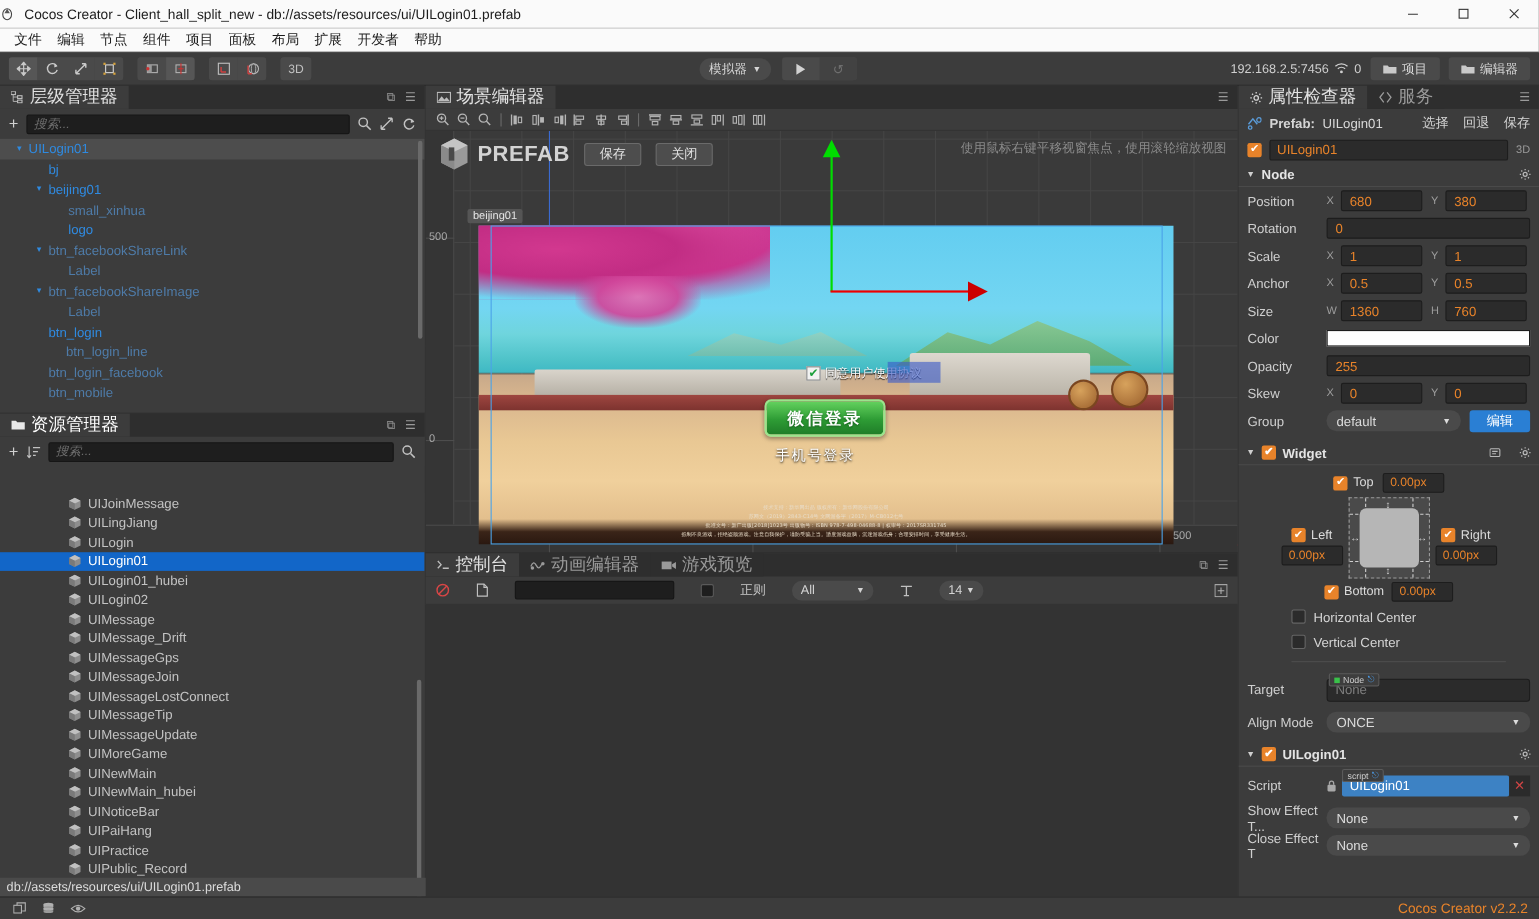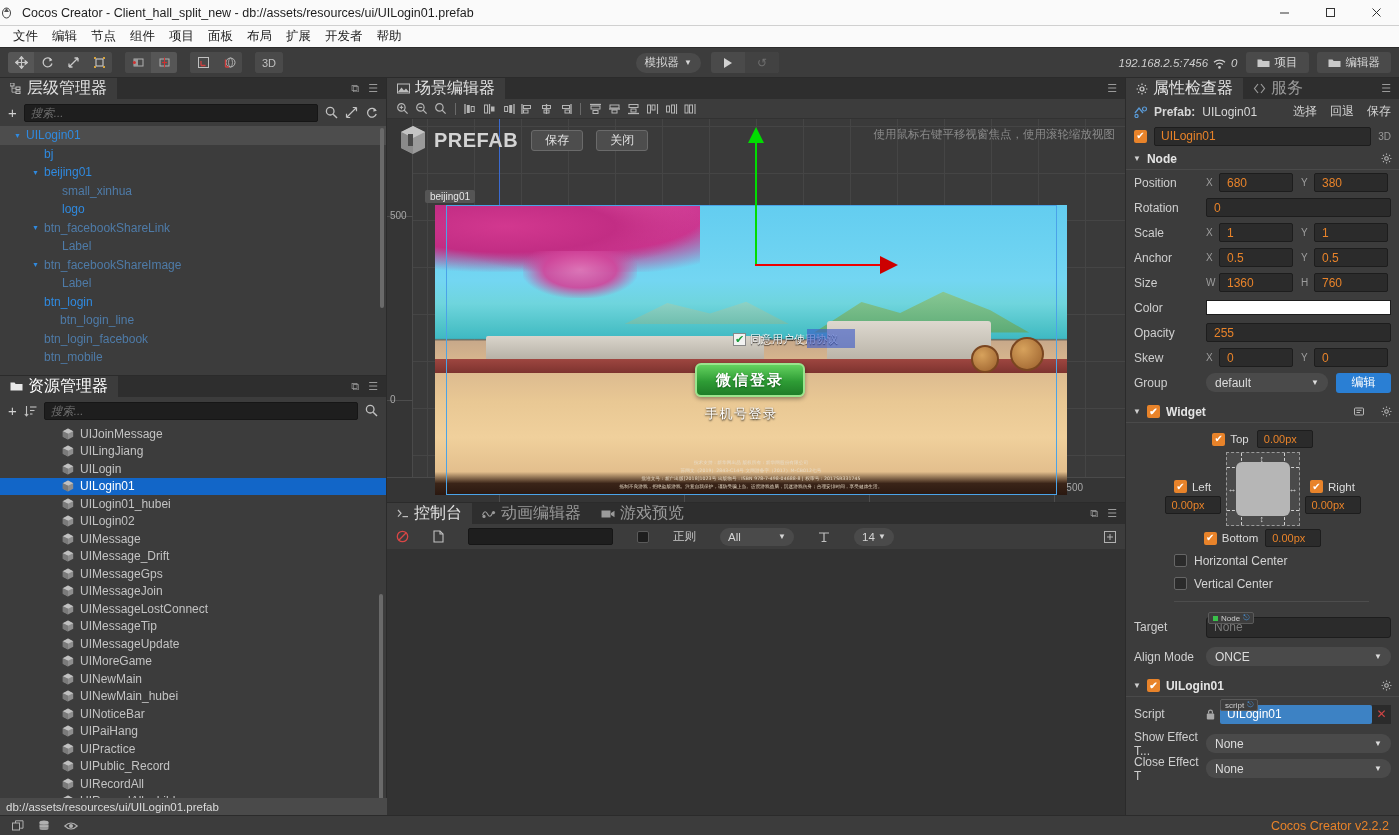--- a/index.html
+++ b/index.html
@@ -46,21 +46,21 @@
   .tbtn.txt{ width:28px; font-size:11px; color:#c0c0c0; }
   .tb-mid{ flex:1; display:flex; justify-content:center; align-items:center; gap:0; }
   .sim-sel{
     background:#4a4a4a; border-radius:11px; height:20px; padding:0 9px;
     display:flex; align-items:center; gap:5px; font-size:11.5px; color:#d6d6d6;
   }
   .playgrp{ display:flex; margin-left:10px; background:#4a4a4a; border-radius:3px; overflow:hidden; }
   .playbtn{ width:34px; height:21px; display:flex; align-items:center; justify-content:center; color:#d2d2d2; }
   .playbtn.dim{ color:#6e6e6e; background:#424242; }
   .tb-right{ display:flex; align-items:center; gap:8px; font-size:11.5px; color:#cfcfcf; }
-  .ipbox{ display:flex; align-items:flex-end; gap:5px;font-style:italic; }
+  .ipbox{ display:flex; align-items:flex-start; gap:5px; }
   .rbtn{
     background:#4a4a4a; border-radius:3px; height:21px; padding:0 11px;
     display:flex; align-items:center; gap:5px; font-size:11.5px; color:#d8d8d8;
   }
 
   
   .body{ flex:1; display:flex; min-height:0; }
 
   
   .panel{ background:#3c3c3c; display:flex; flex-direction:column; min-height:0; }
@@ -104,21 +104,21 @@
   .trow .arrow.none{ color:transparent; }
   .trow.dim{ color:#4e7ba8; }
   .trow.bright{ color:#2f8ae0; }
   .tscroll{
     position:absolute; right:2px; top:2px; width:4px; height:180px;
     background:#6a6a6a; border-radius:2px;
   }
 
   .assets{ flex:1; display:flex; flex-direction:column; min-height:0; border-top:1px solid #2b2b2b; }
   .assettab{ background:#1266c8; color:#fff !important; }
-  .alist{ flex:1; overflow:hidden; position:none; position:relative; background:#3c3c3c; padding-top:1px; }
+  .alist{ flex:1; overflow:hidden; position:none; position:relative; background:#3c3c3c; padding-top:1px;margin-top:24px; }
   .arow{ height:17.5px; display:flex; align-items:center; gap:6px; padding-left:62px; font-size:12px; color:#c3c3c3; }
   .arow.sel{ background:#1266c8; color:#fff; }
   .cube{ width:12px; height:12px; flex:0 0 12px; }
   .ascroll{ position:absolute; right:3px; top:170px; width:4px; height:230px; background:#6a6a6a; border-radius:2px; }
 
   
   .centercol{ flex:1; display:flex; flex-direction:column; min-width:0; border-right:1px solid #2b2b2b; }
   .scene{ flex:1; display:flex; flex-direction:column; min-height:0; }
   .sctools{
     height:20px; flex:0 0 20px; background:#3c3c3c; display:flex; align-items:center;

